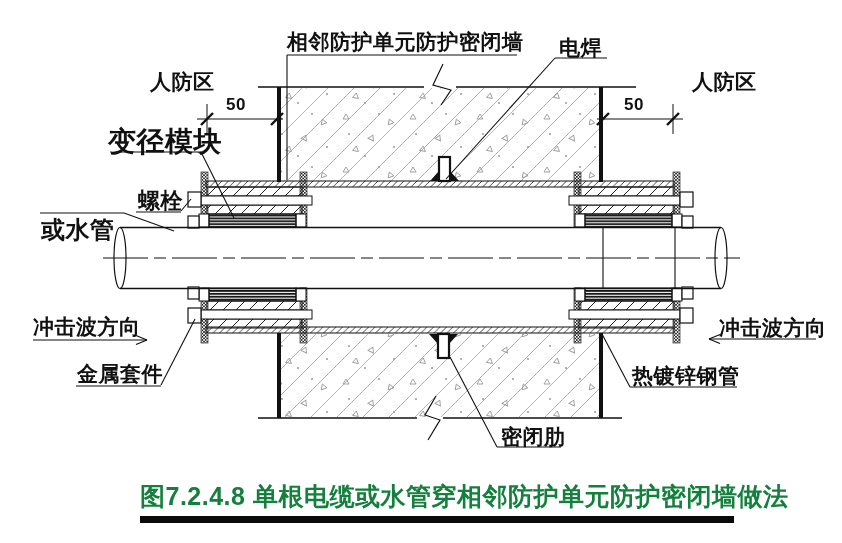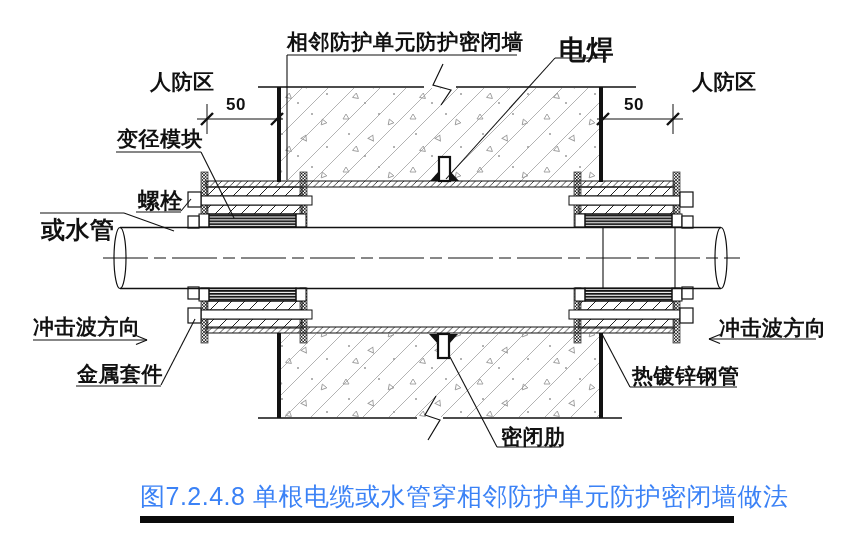--- a/index.html
+++ b/index.html
@@ -7,21 +7,21 @@
     position:relative;width:842px;height:543px;background:#fff;overflow:hidden;
     font-family:"Liberation Sans","DejaVu Sans",sans-serif;color:#111;padding-left:44px;
   }
   #linework{position:absolute;left:0;top:0;width:842px;height:543px;}
   .lbl{
     position:absolute;white-space:nowrap;color:#111;
     font-weight:600;line-height:1.1;letter-spacing:.5px;
   }
   .caption{
     position:absolute;left:140px;top:480px;width:594px;text-align:right;
-    font-size:25px;font-weight:400;letter-spacing:.5px;color:#3b82f6;white-space:nowrap;
+    font-size:25px;font-weight:700;letter-spacing:.5px;color:#15803d;white-space:nowrap;
   }
 </style>
 </head>
 <body>
 
 <div id="stage">
 
 <svg id="linework" viewBox="0 0 842 543" xmlns="http://www.w3.org/2000/svg">
   <defs>
     <pattern id="hatchWall" width="26" height="26" patternUnits="userSpaceOnUse">
@@ -188,26 +188,26 @@
   <g stroke="#111" stroke-width="1.2" fill="none">
     <line x1="709" y1="339" x2="816" y2="339"></line>
     <line x1="709" y1="339" x2="720" y2="334.5"></line>
     <line x1="709" y1="339" x2="720" y2="343.5"></line>
   </g>
 
   <rect x="140" y="516" width="594" height="7" fill="#0a0a0a"></rect>
 </svg>
 
 <div class="lbl" style="left:287px;top:30px;font-size:21px">相邻防护单元防护密闭墙</div>
-<div class="lbl" style="left:559px;top:36px;font-size:27px">电焊</div>
+<div class="lbl" style="left:559px;top:36px;font-size:21px">电焊</div>
 <div class="lbl" style="left:150px;top:70px;font-size:21px">人防区</div>
 <div class="lbl" style="left:692px;top:70px;font-size:21px">人防区</div>
 <div class="lbl" style="left:226px;top:96px;font-size:17px;font-weight:600">50</div>
 <div class="lbl" style="left:624px;top:96px;font-size:17px;font-weight:600">50</div>
-<div class="lbl" style="left:117px;top:127px;font-size:21px">变径模块</div>
+<div class="lbl" style="left:108px;top:127px;font-size:28px">变径模块</div>
 <div class="lbl" style="left:138px;top:189px;font-size:22px">螺栓</div>
 <div class="lbl" style="left:41px;top:217px;font-size:24px">或水管</div>
 <div class="lbl" style="left:33px;top:315px;font-size:21px">冲击波方向</div>
 <div class="lbl" style="left:719px;top:316px;font-size:21px">冲击波方向</div>
 <div class="lbl" style="left:632px;top:364px;font-size:21px">热镀锌钢管</div>
 <div class="lbl" style="left:77px;top:362px;font-size:21px">金属套件</div>
 <div class="lbl" style="left:501px;top:425px;font-size:21px">密闭肋</div>
 <div class="caption">图7.2.4.8 单根电缆或水管穿相邻防护单元防护密闭墙做法</div>
 
 </div>

